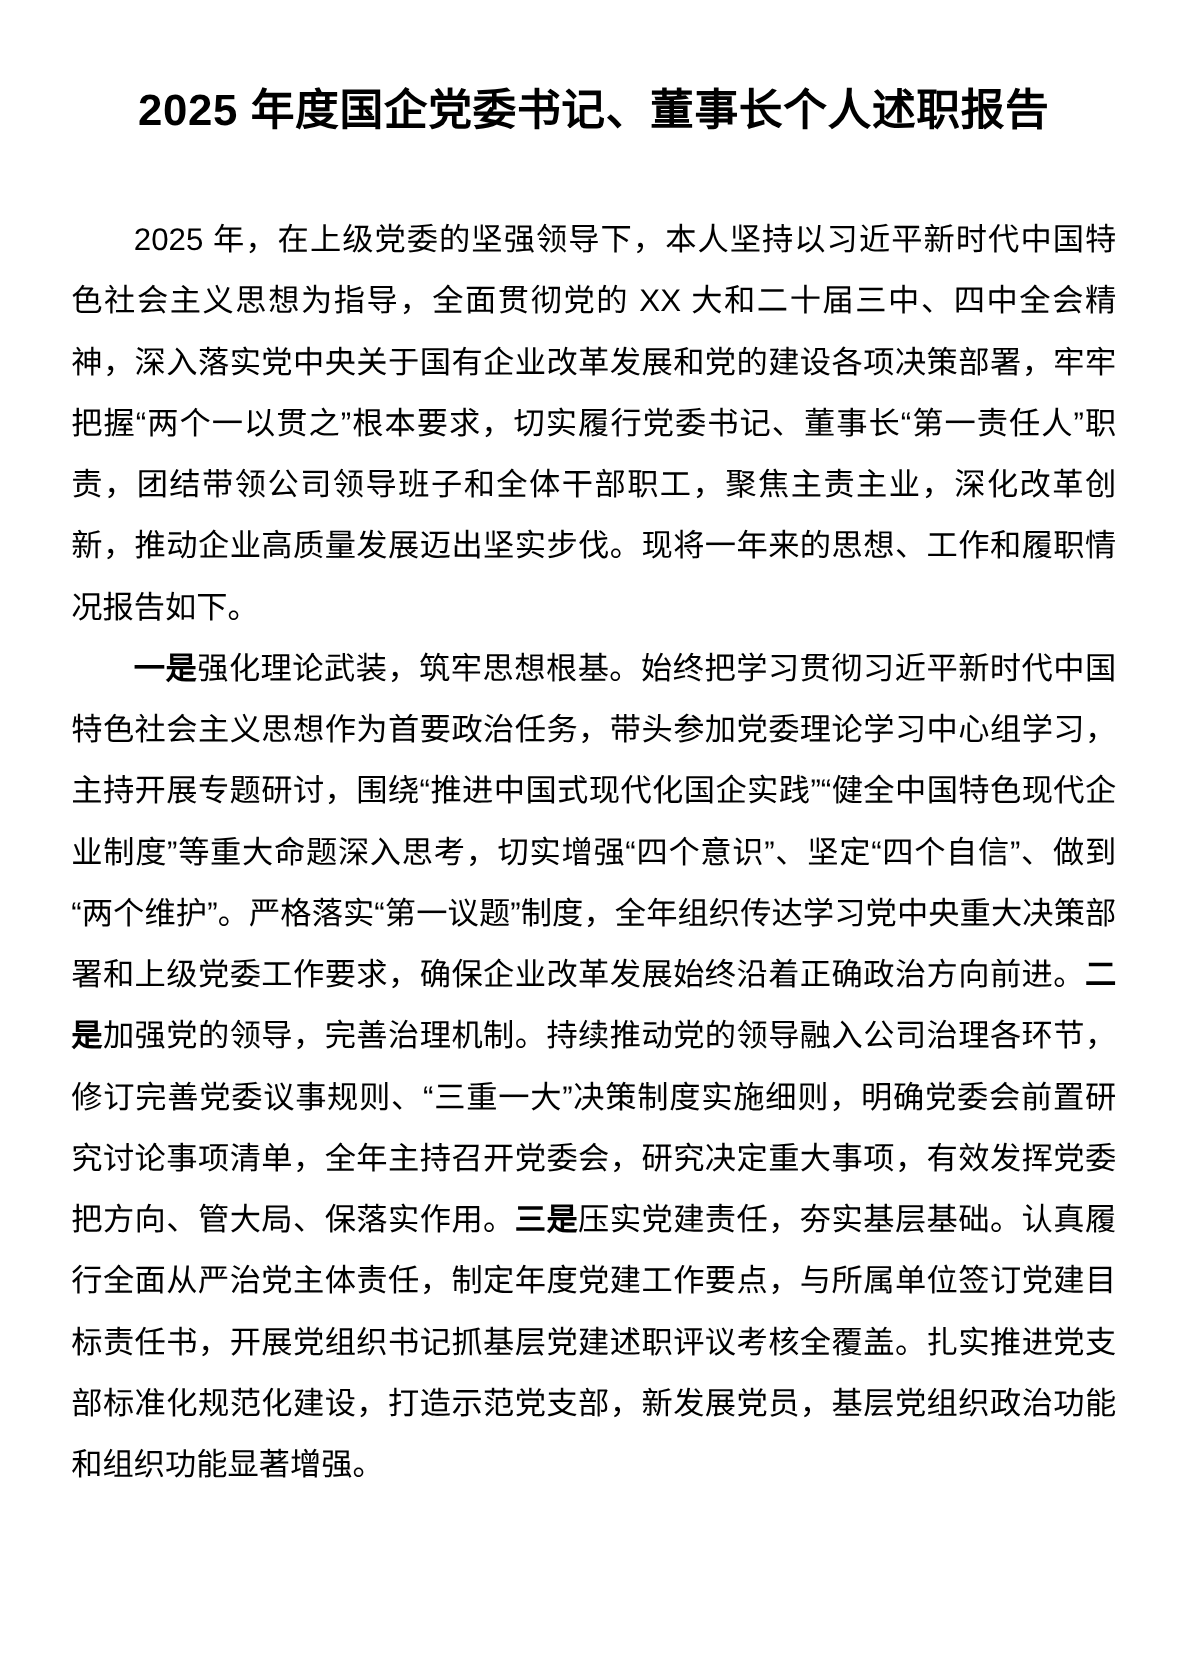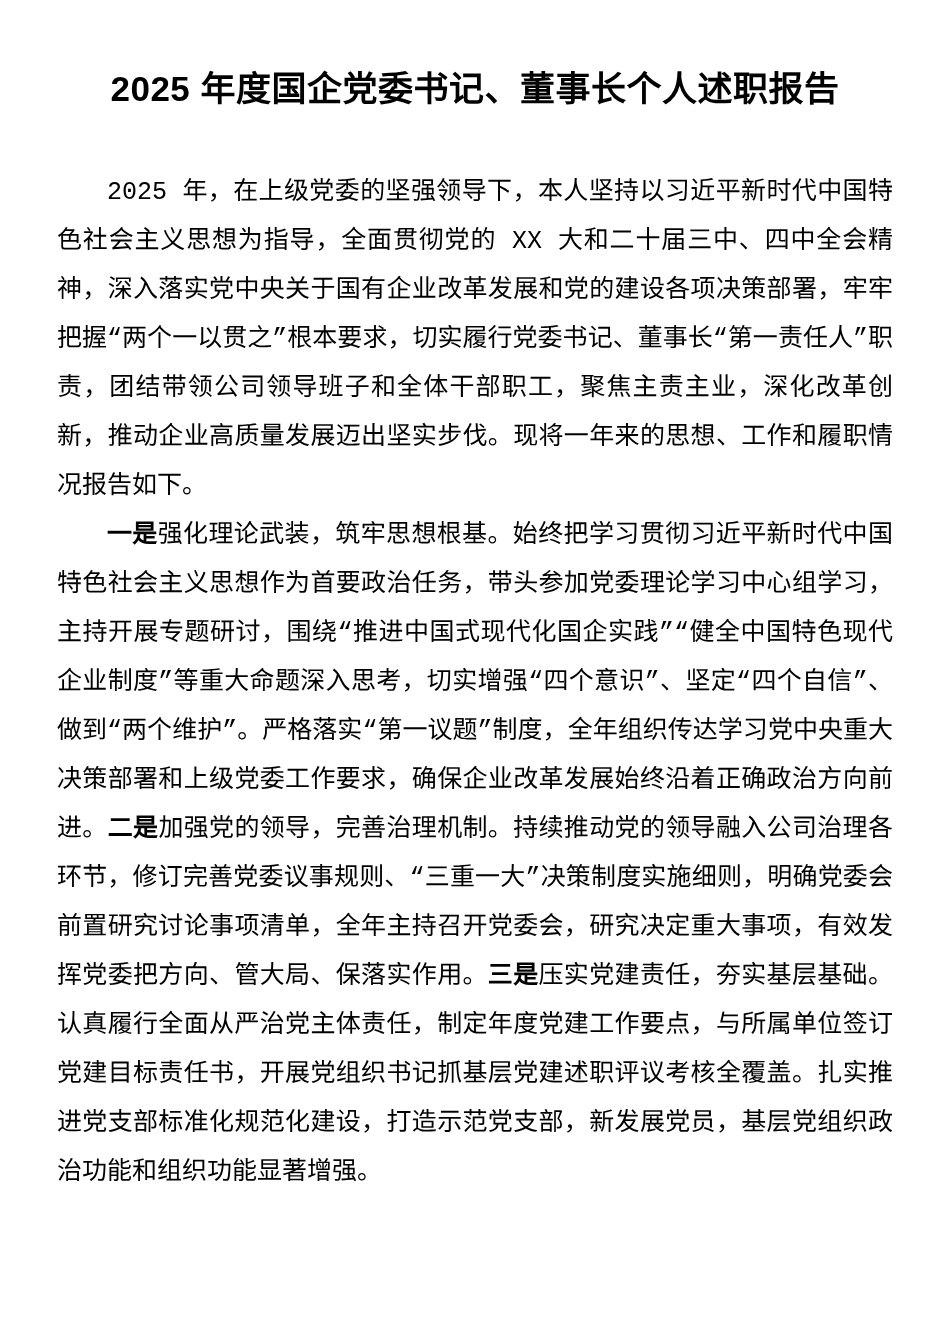--- a/index.html
+++ b/index.html
@@ -29,21 +29,20 @@
   .doc-body {
     width: 836px;
   }
   .para {
     font-size: 25px;
     line-height: 49px;
     margin: 0;
     text-indent: 2em;
     text-align: justify;
     word-break: break-all;
-    font-family: Liberation Mono, monospace;
   }
   .para .b {
     font-weight: 700;
   }
 </style>
 </head>
 <body>
 
 <div class="page">
   <h1 class="title">2025 年度国企党委书记、董事长个人述职报告</h1>

